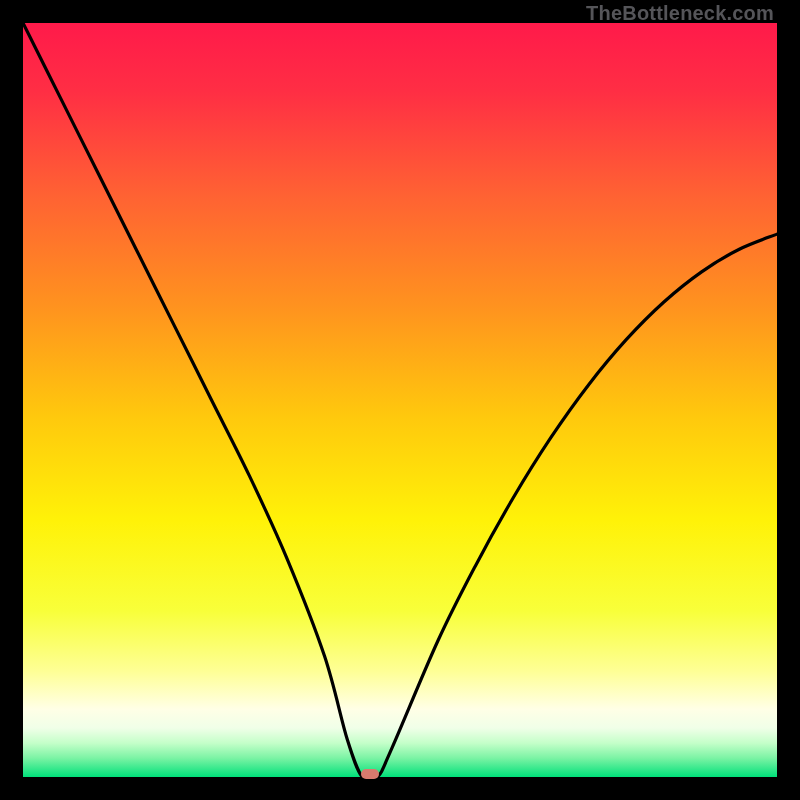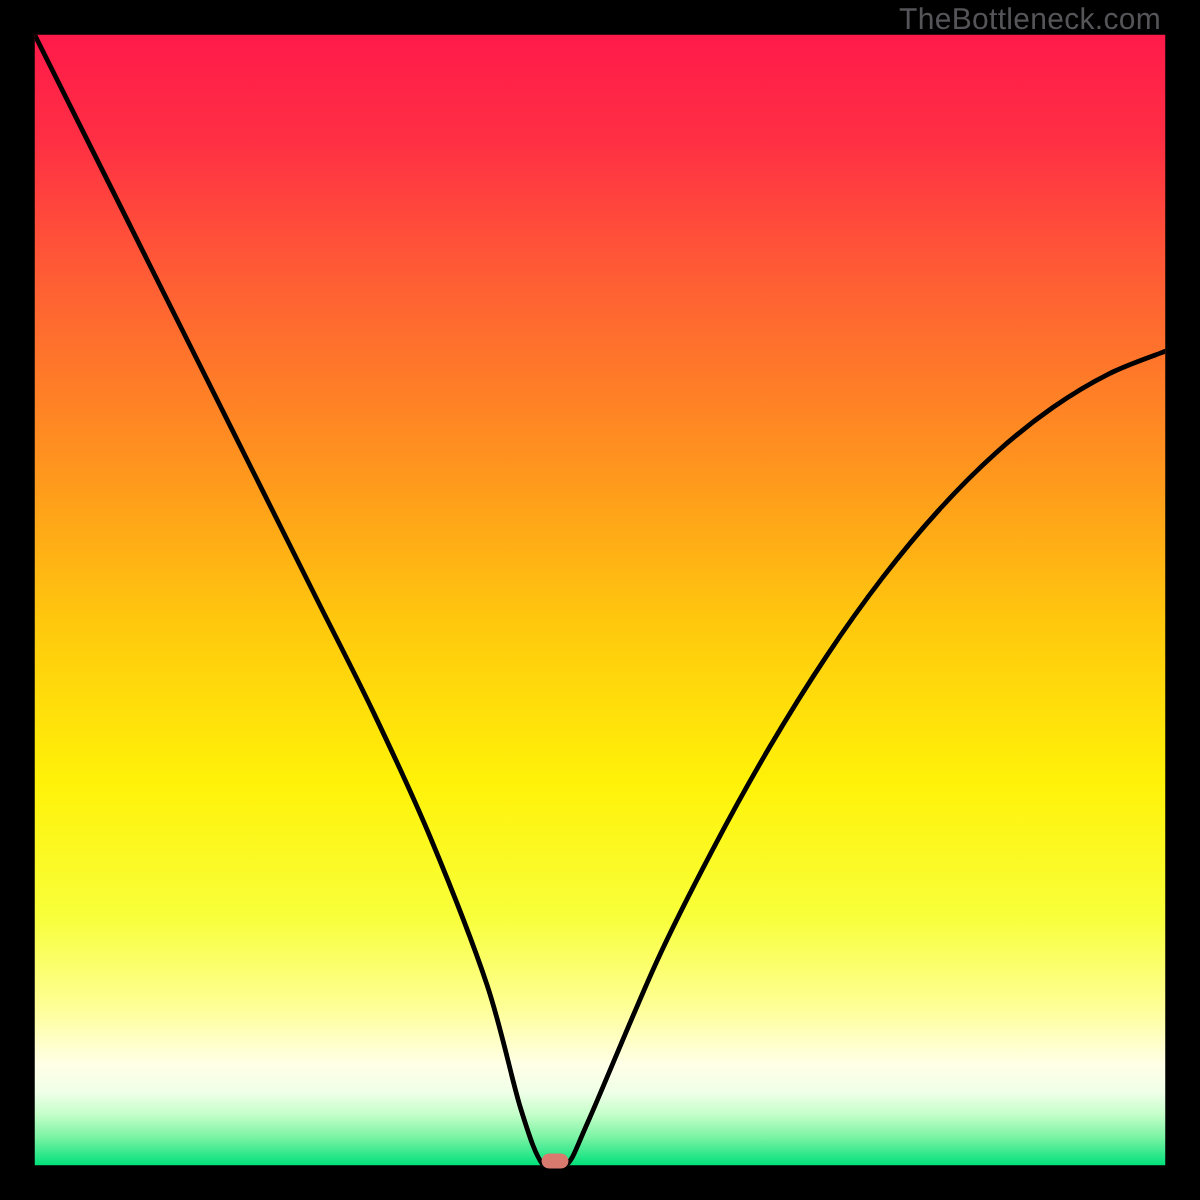--- a/index.html
+++ b/index.html
@@ -25,21 +25,21 @@
     top: 0;
     width: 754px;
     height: 754px;
   }
   .watermark {
     position: absolute;
     top: 2px;
     right: 26px;
     color: #555559;
     font-size: 20px;
-    font-weight: 400;
+    font-weight: 700;
     letter-spacing: 0.2px;
   }
   .curve-svg {
     position: absolute;
     left: 0;
     top: 0;
     width: 754px;
     height: 754px;
   }
   .bottom-marker {

